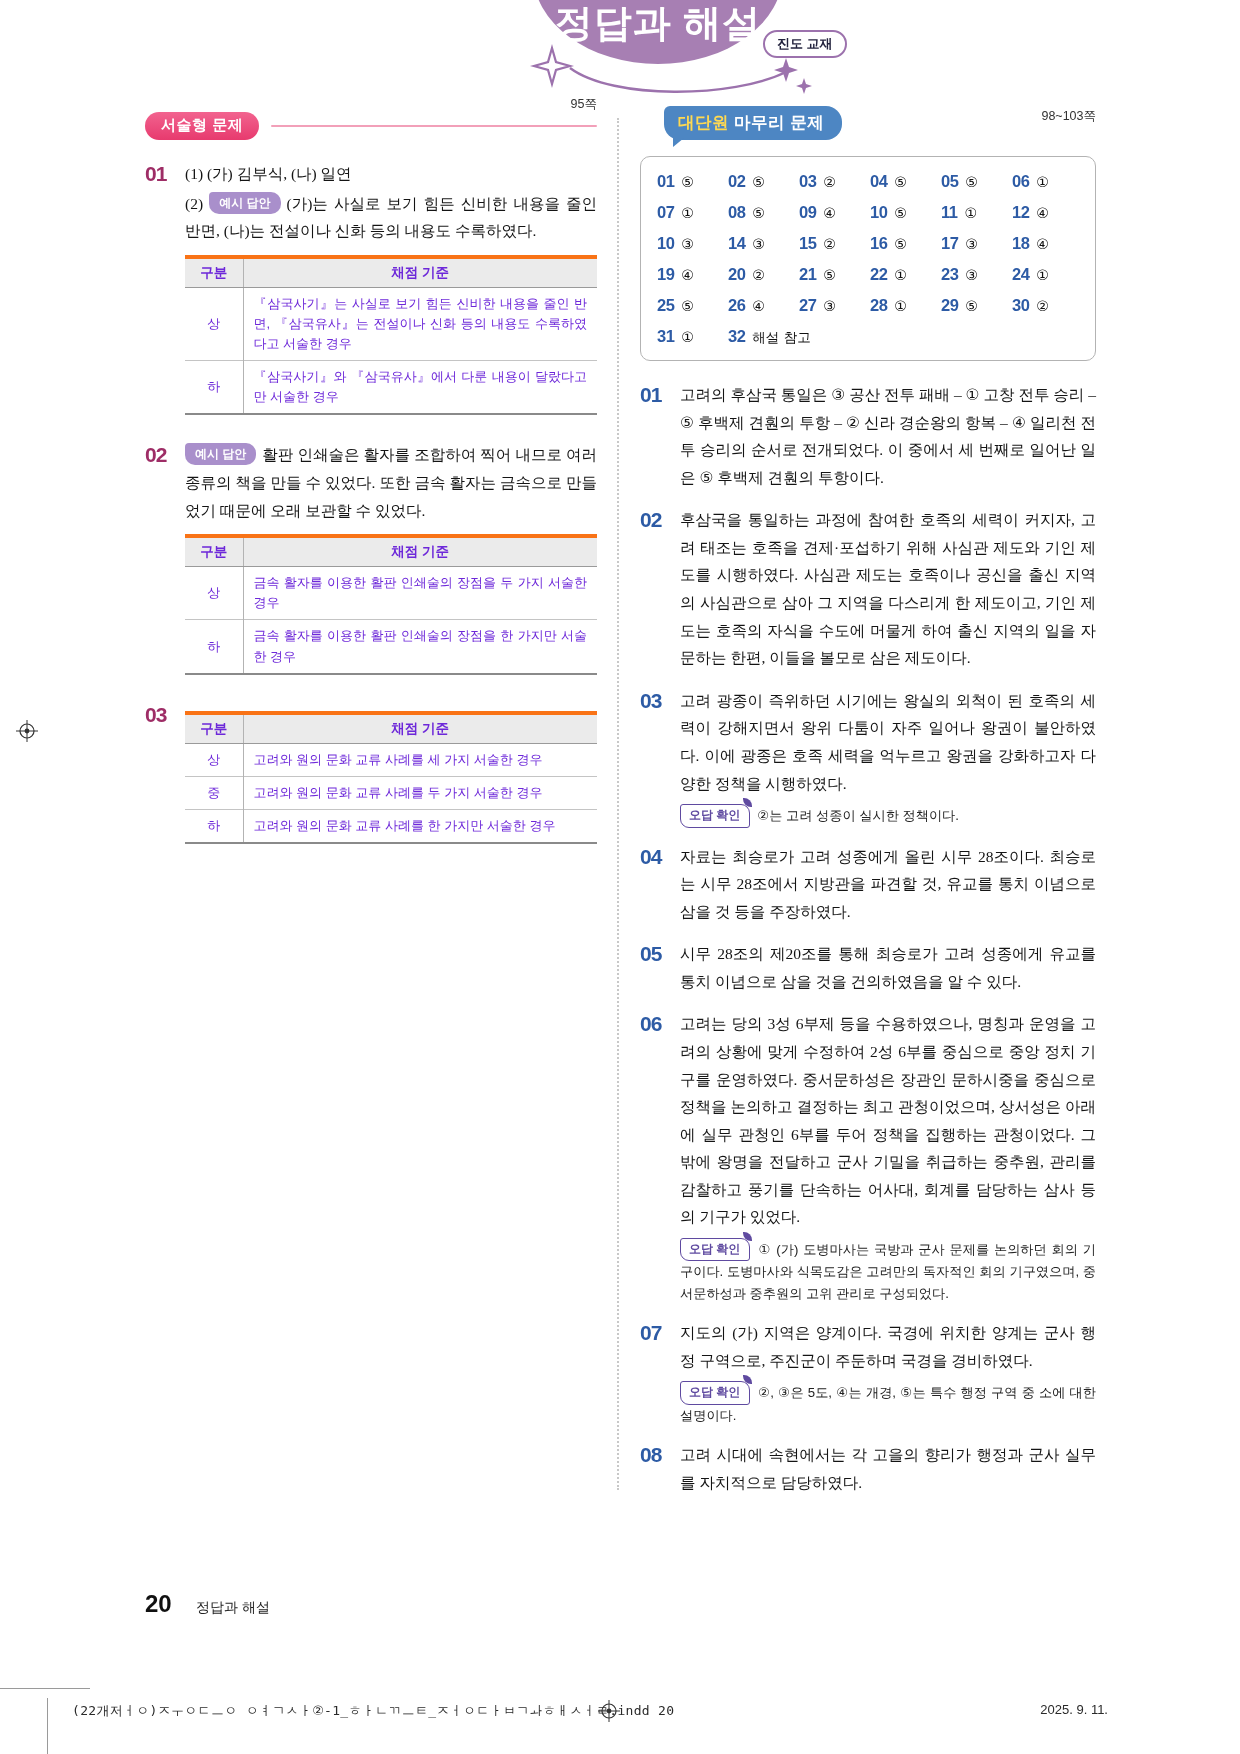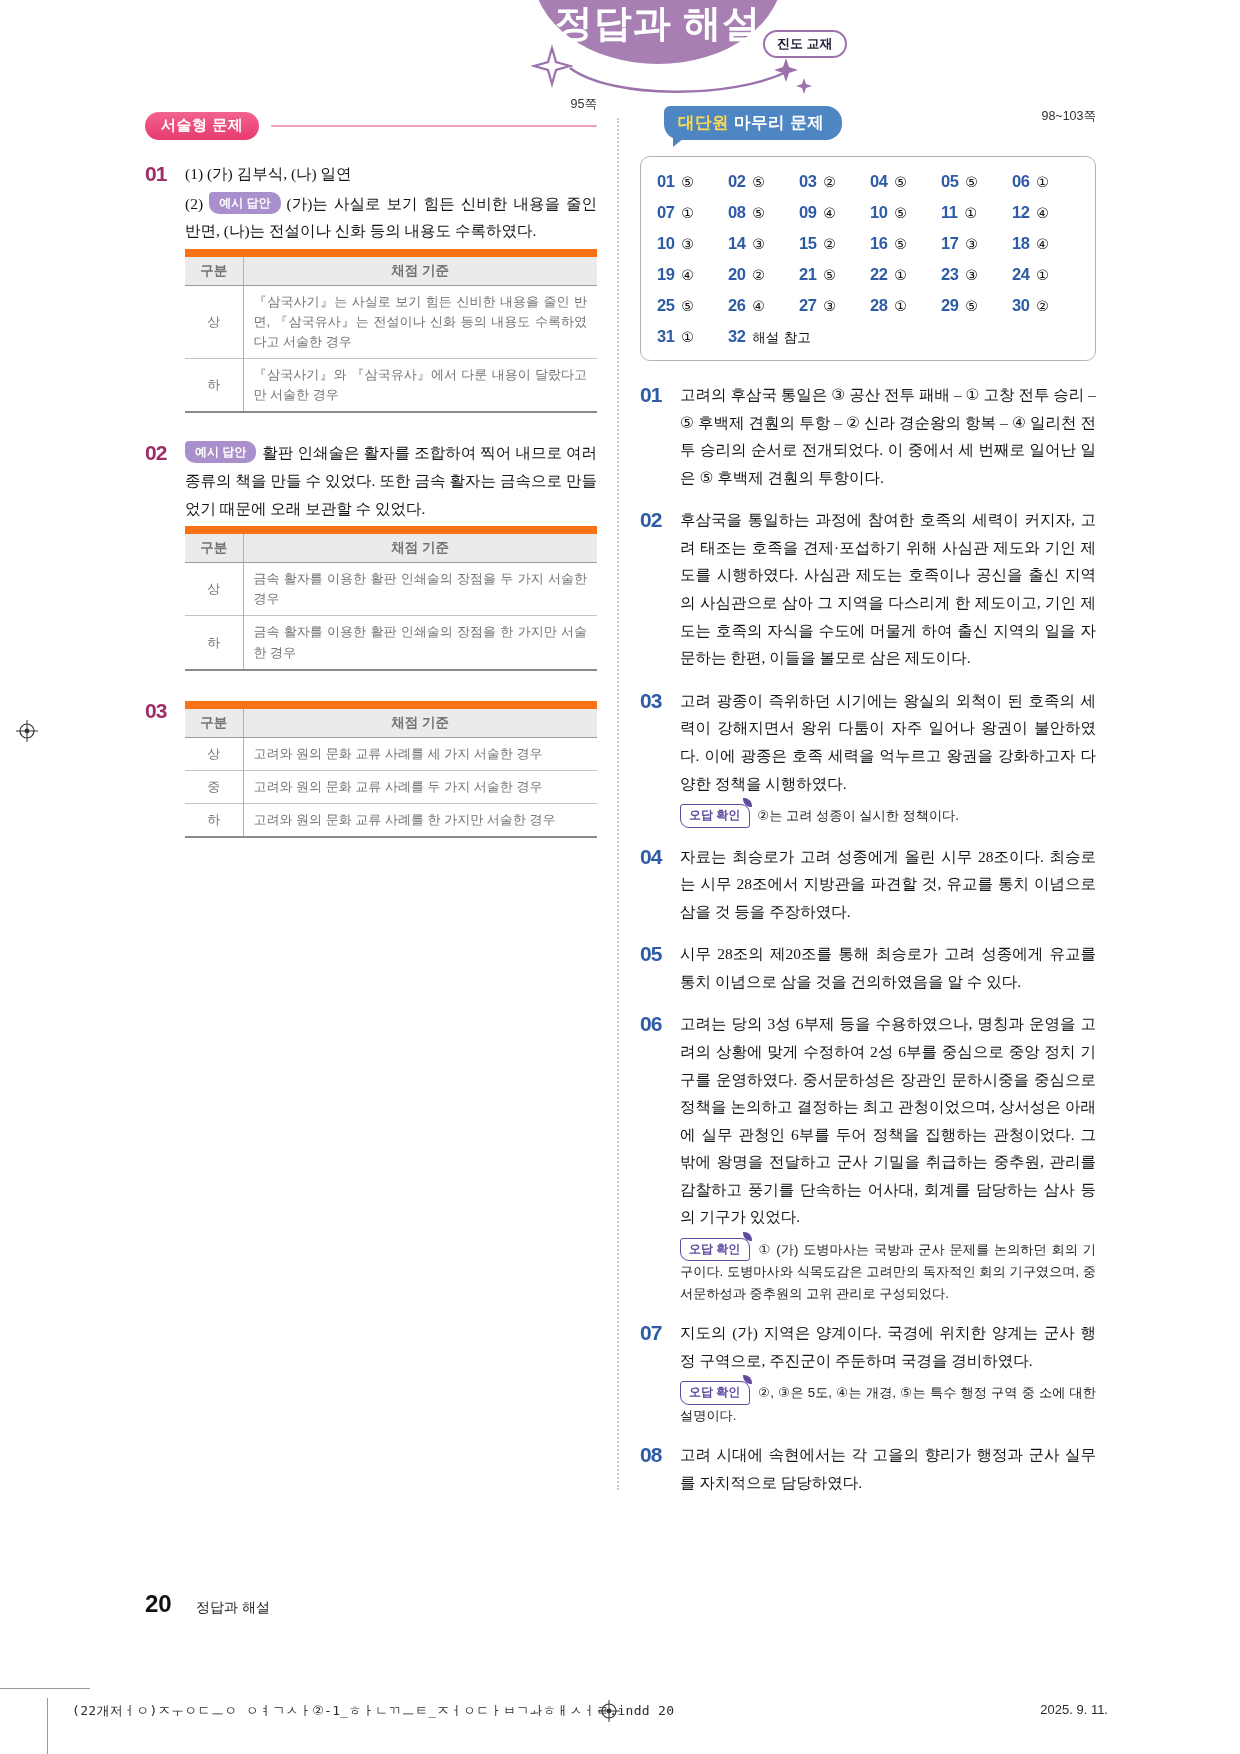--- a/index.html
+++ b/index.html
@@ -68,24 +68,24 @@
     font-weight:700; font-size:12px; line-height:1.5; padding:2px 10px;
     border-radius:4px 10px 10px 10px; margin-right:6px; vertical-align:2px;
   }
   .ans-badge::before {
     content:''; position:absolute; left:-5px; top:-4px; width:10px; height:10px;
     background:#6b4f9e; border-radius:8px 0 8px 0;
     z-index:-1;
   }
 
   table.rubric {
-    width:100%; border-collapse:collapse; margin:4px 0 4px;
+    width:100%; border-collapse:collapse; margin:10px 0 4px;
     font-family:"Liberation Sans","DejaVu Sans",sans-serif;
-    font-size:13px; color:#737373;
-    border-top:8px solid #f97316; border-bottom:2px solid #8a8a8a;
+    font-size:13px; color:#6d28d9;
+    border-top:4px solid #f97316; border-bottom:2px solid #8a8a8a;
   }
   table.rubric th {
     background:#ebebeb; font-weight:700; padding:5px 8px;
     border-bottom:1px solid #9a9a9a; font-size:13.5px;
   }
   table.rubric th.col-grade, table.rubric td.grade { border-right:1px solid #b3b3b3; }
   table.rubric td { padding:6px 10px; line-height:1.55; text-align:justify; }
   table.rubric td.grade { width:58px; text-align:center; }
   table.rubric tbody tr + tr td { border-top:1px solid #c4c4c4; }
 

